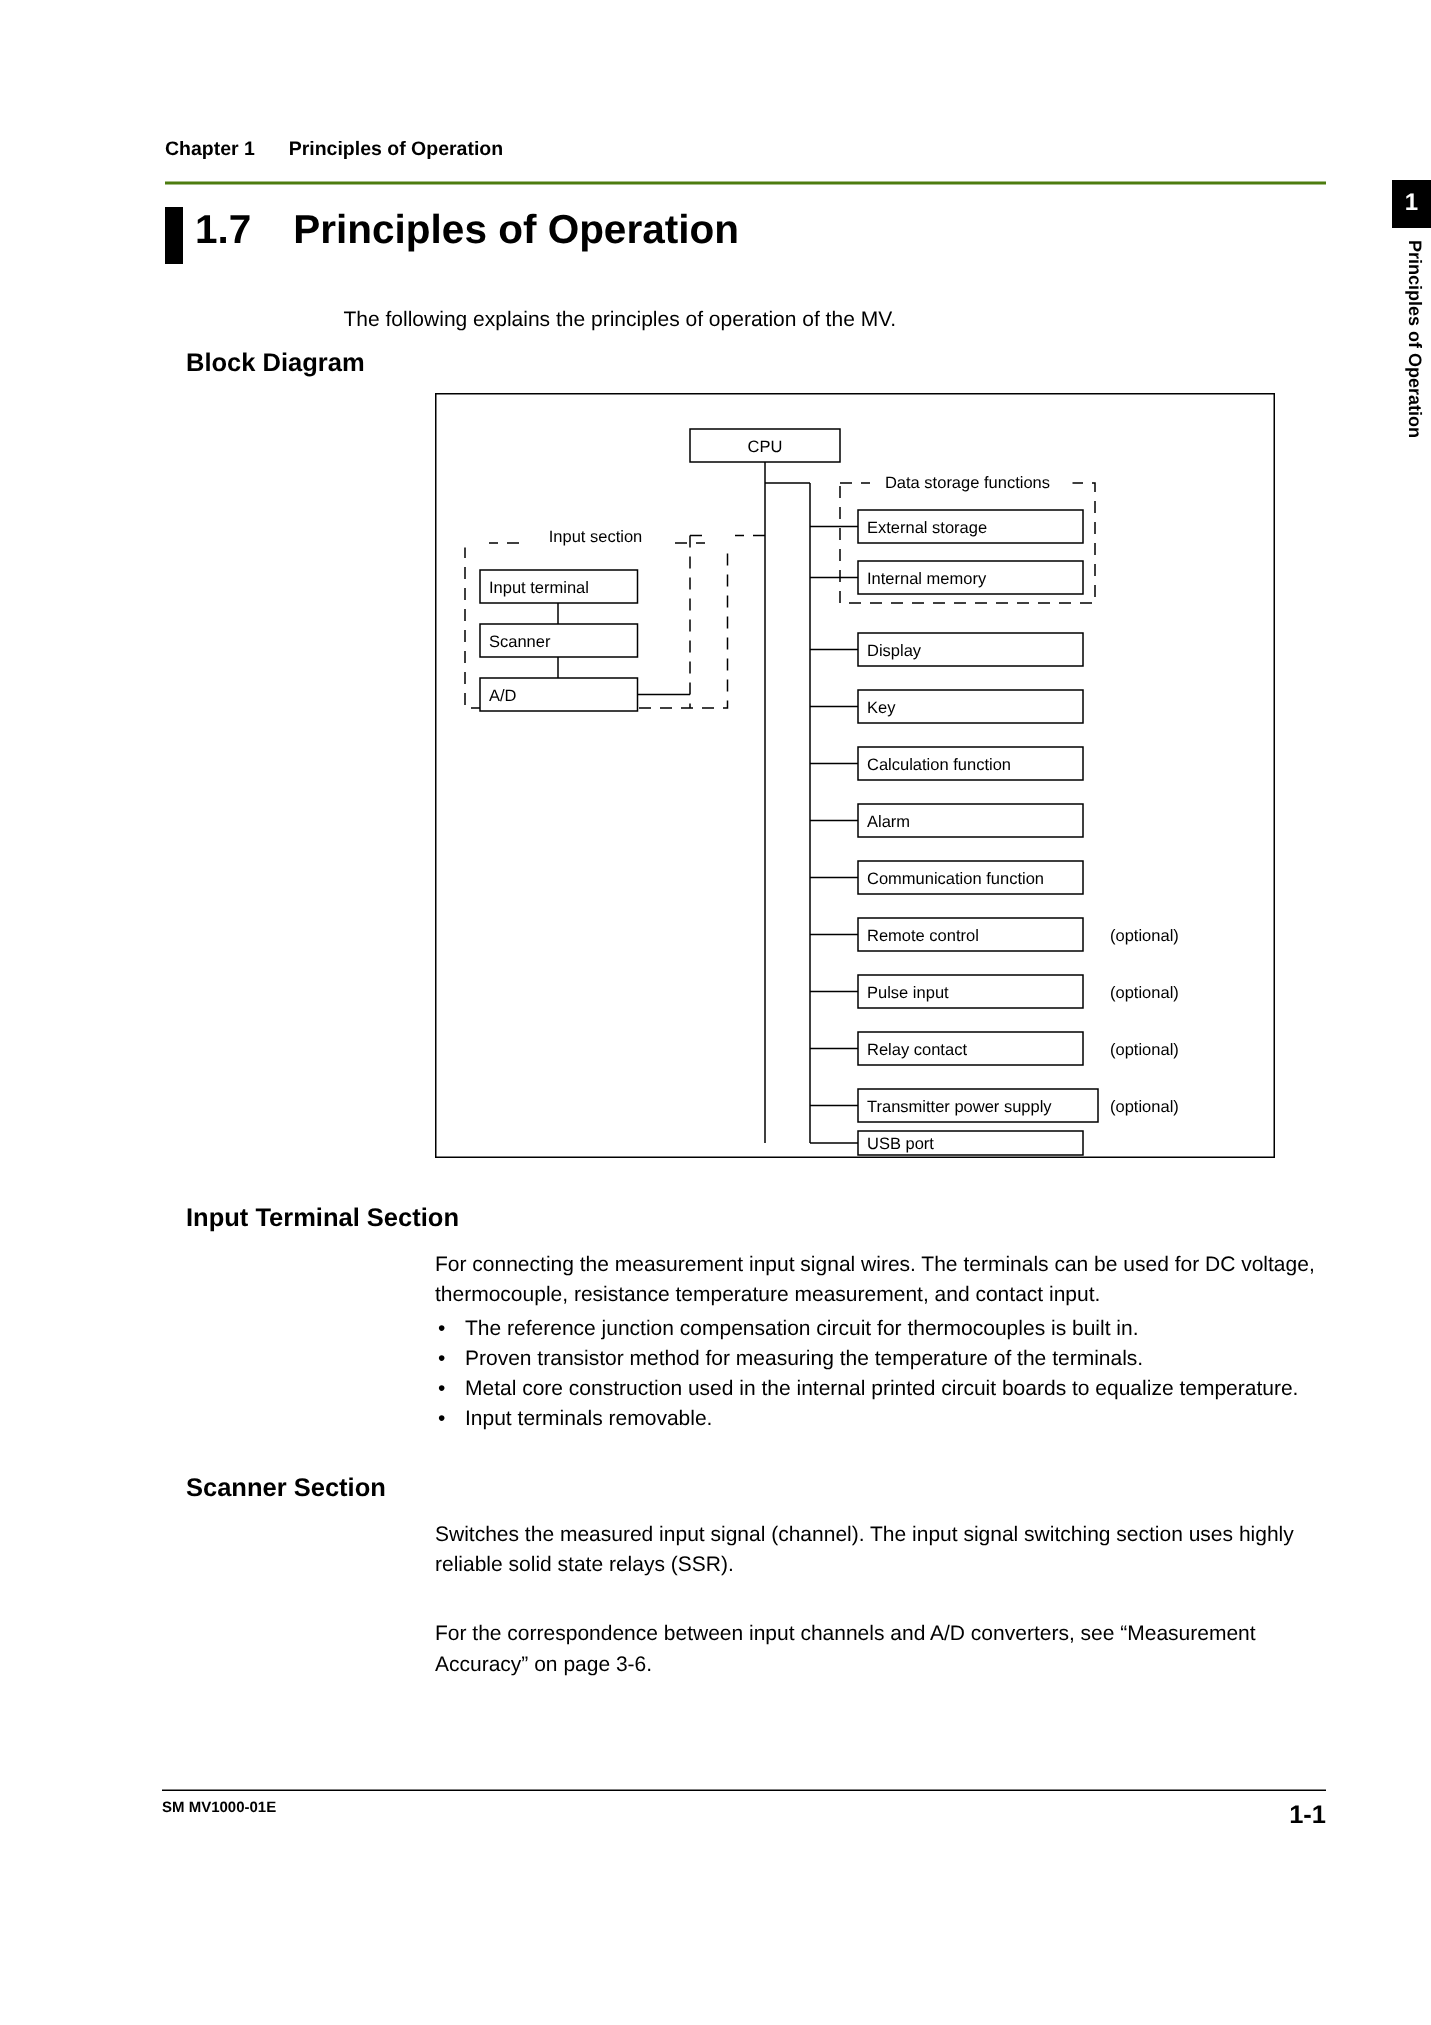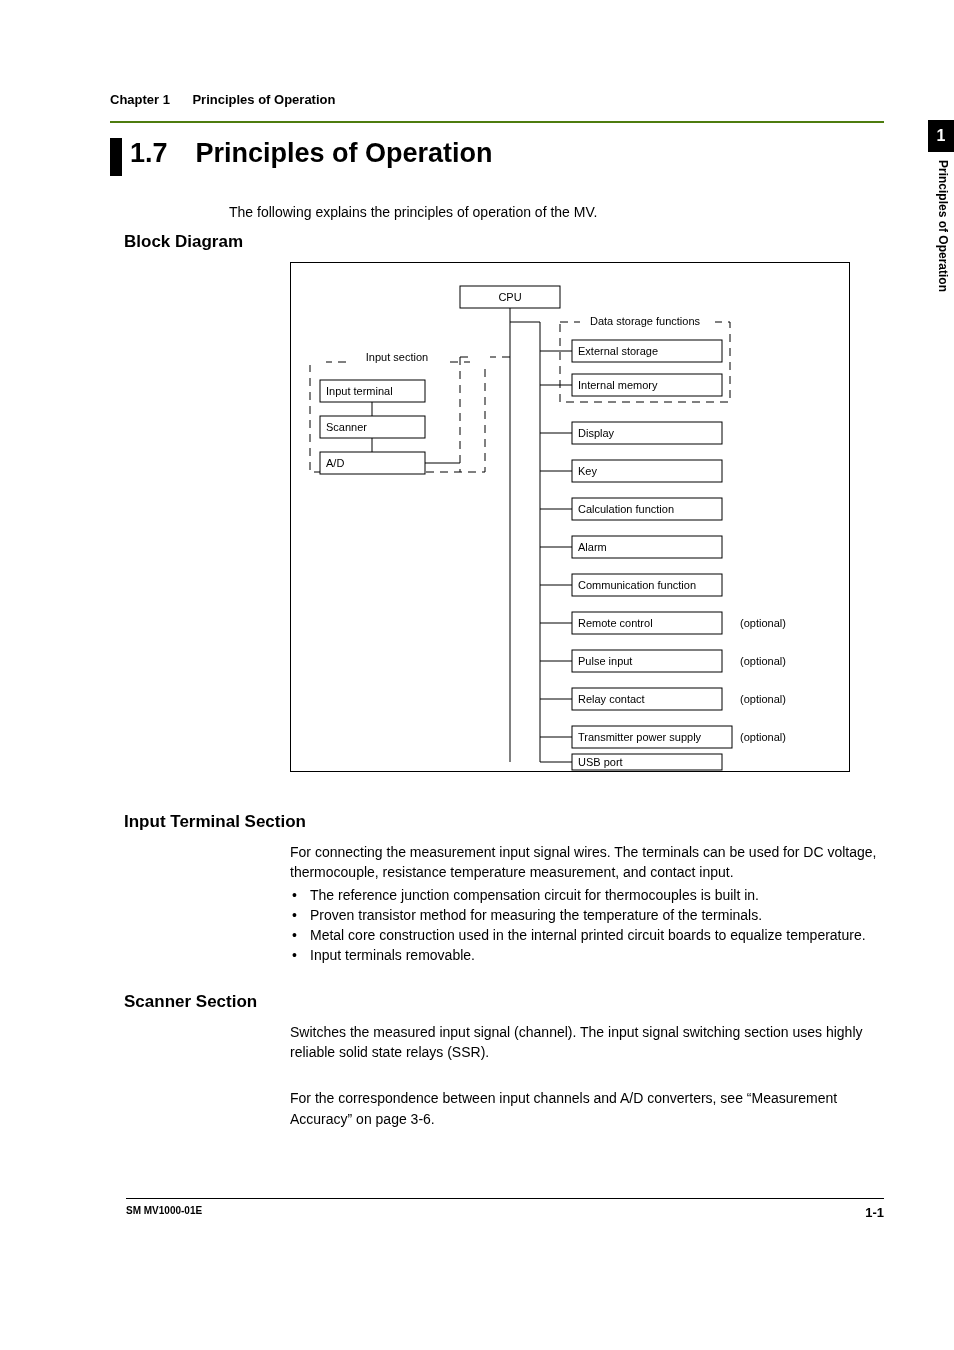--- a/index.html
+++ b/index.html
@@ -54,21 +54,21 @@
       margin-bottom: 12px;
     }
     .h2 {
       font-size: 17px;
       font-weight: bold;
       margin-bottom: 10px;
       margin-left: 14px;
     }
     .diagram-wrap {
       margin-left: 180px;
-      margin-bottom: 40px;
+      margin-bottom: 30px;
     }
     .diagram {
       display: block;
     }
     .body-text {
       margin-left: 180px;
       font-size: 14px;
       line-height: 1.45;
       margin-bottom: 2px;
     }
@@ -108,30 +108,30 @@
       position: absolute;
       right: 4px;
       top: 160px;
       writing-mode: vertical-rl;
       font-size: 12px;
       font-weight: bold;
     }
     .footer {
       position: absolute;
       bottom: 130px;
-      left: 126px;
+      left: 108px;
       right: 70px;
       border-top: 1px solid #000;
       padding-top: 6px;
       display: flex;
       justify-content: space-between;
       font-size: 10px;
       font-weight: bold;
     }
-    .footer-right { font-size: 13px; }
+    .footer-right { font-size: 17px; }
     svg text { font-family: Arial, Helvetica, sans-serif; }
     .box-text { font-size: 11px; }
     .group-label { font-size: 11px; }
     .opt-text { font-size: 11px; }
   </style>
 </head>
 <body>
 
 <div class="tab">
   <span>1</span>

